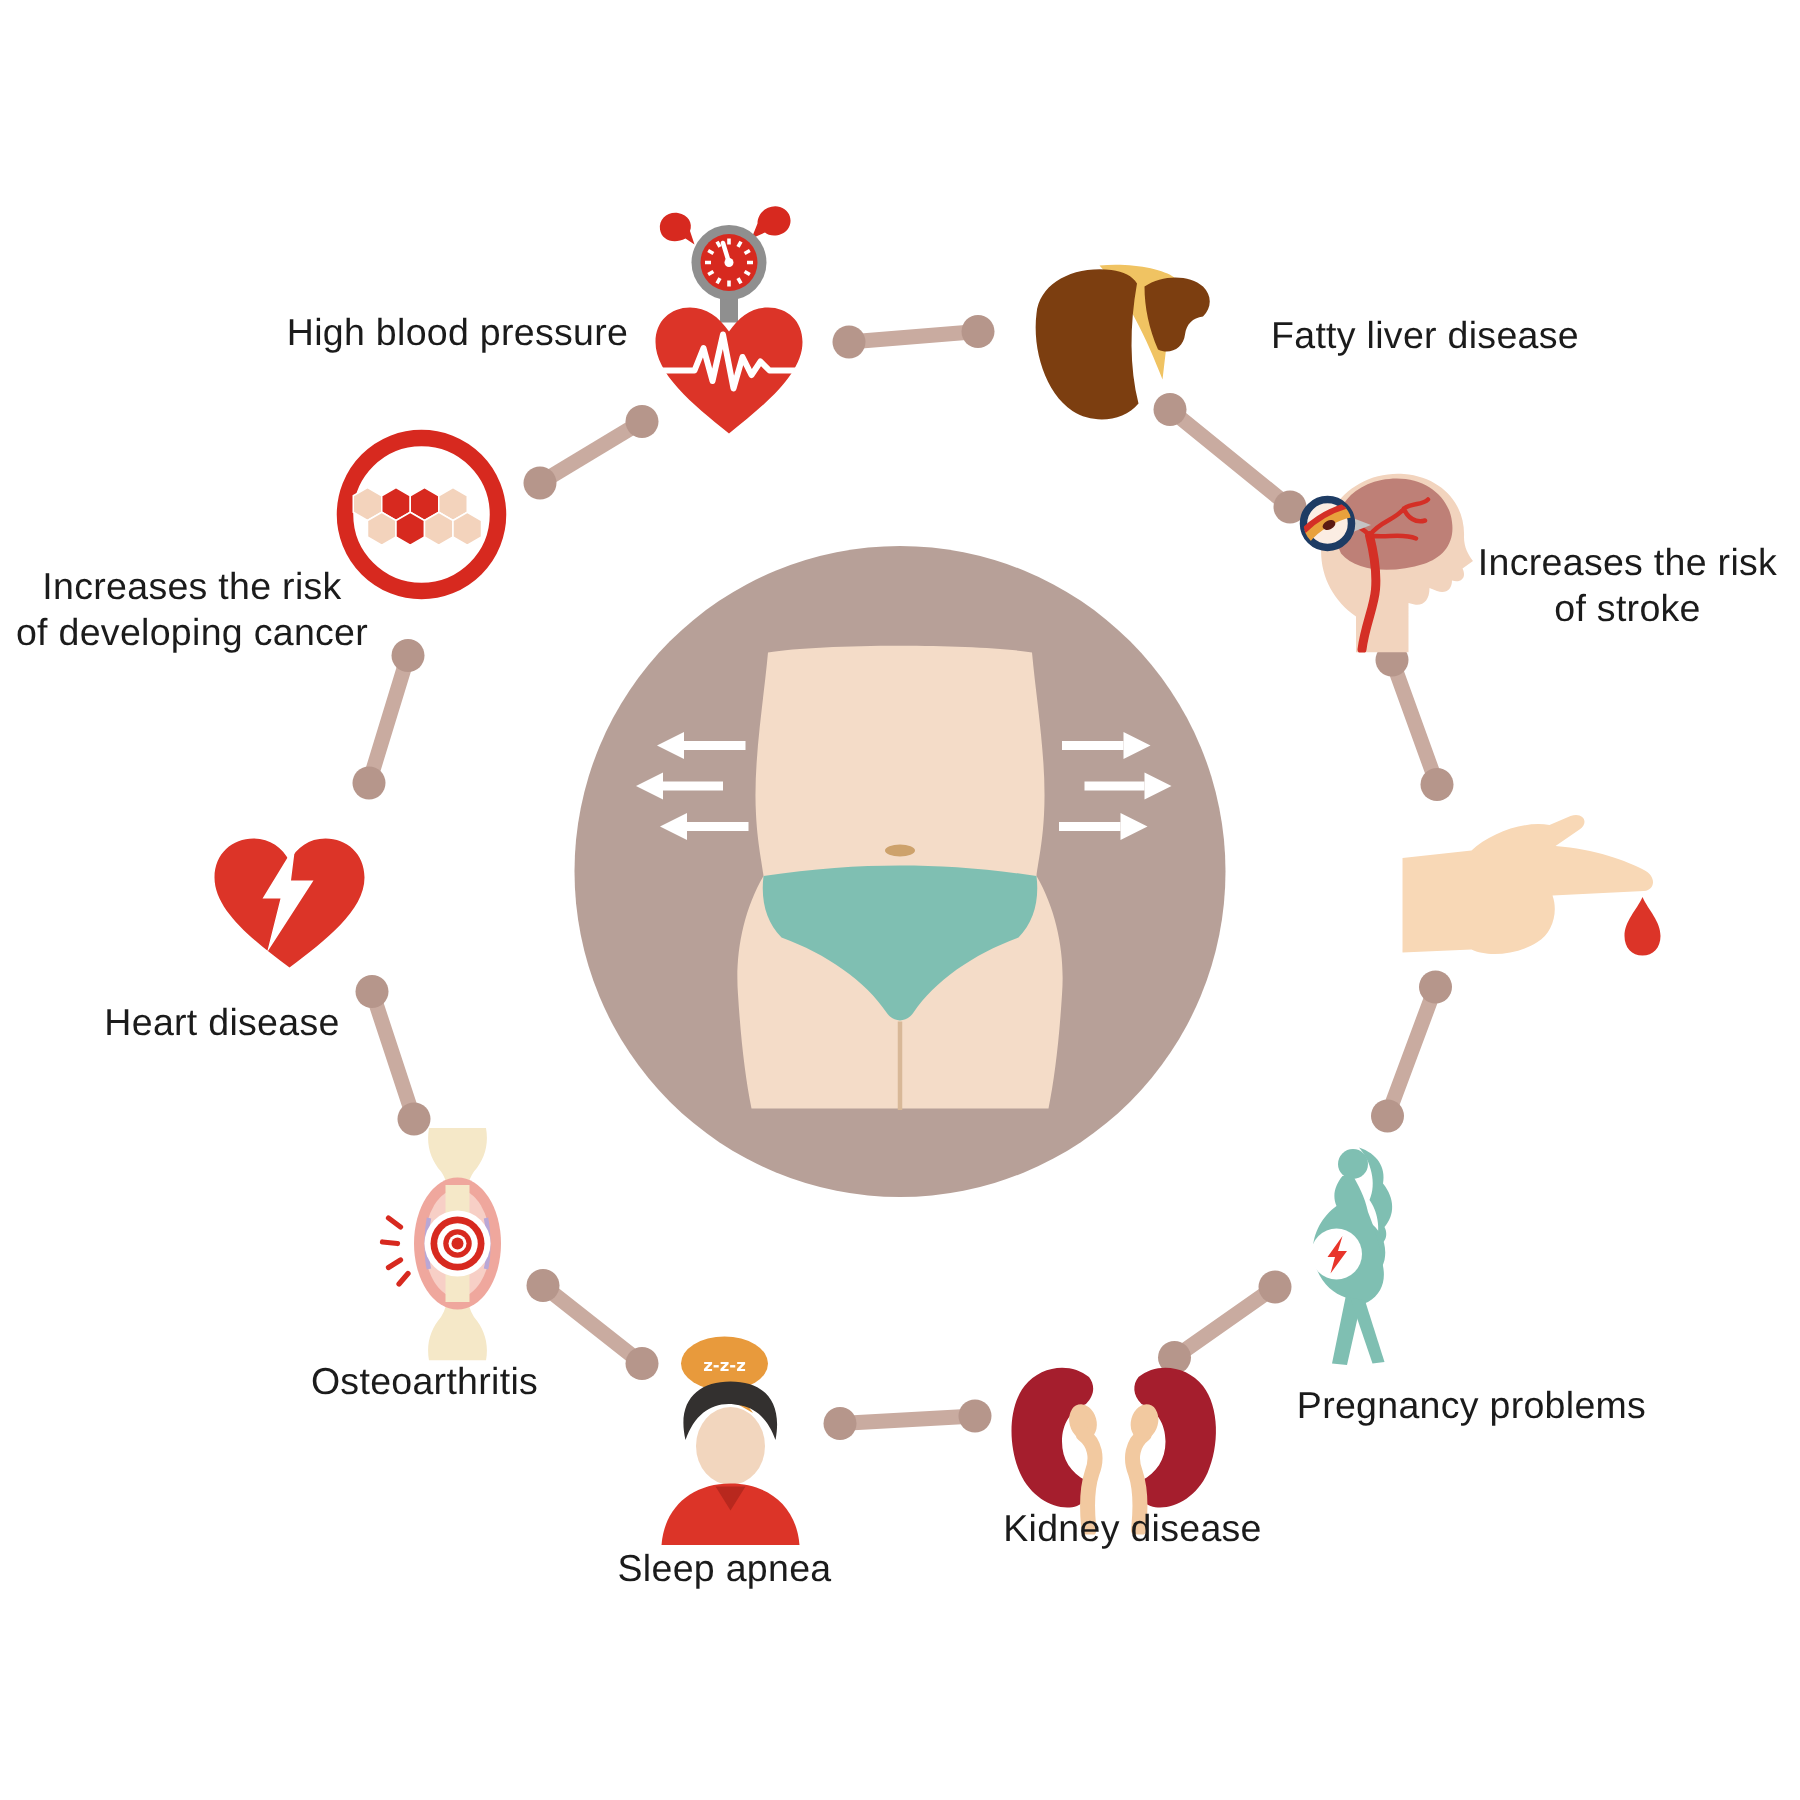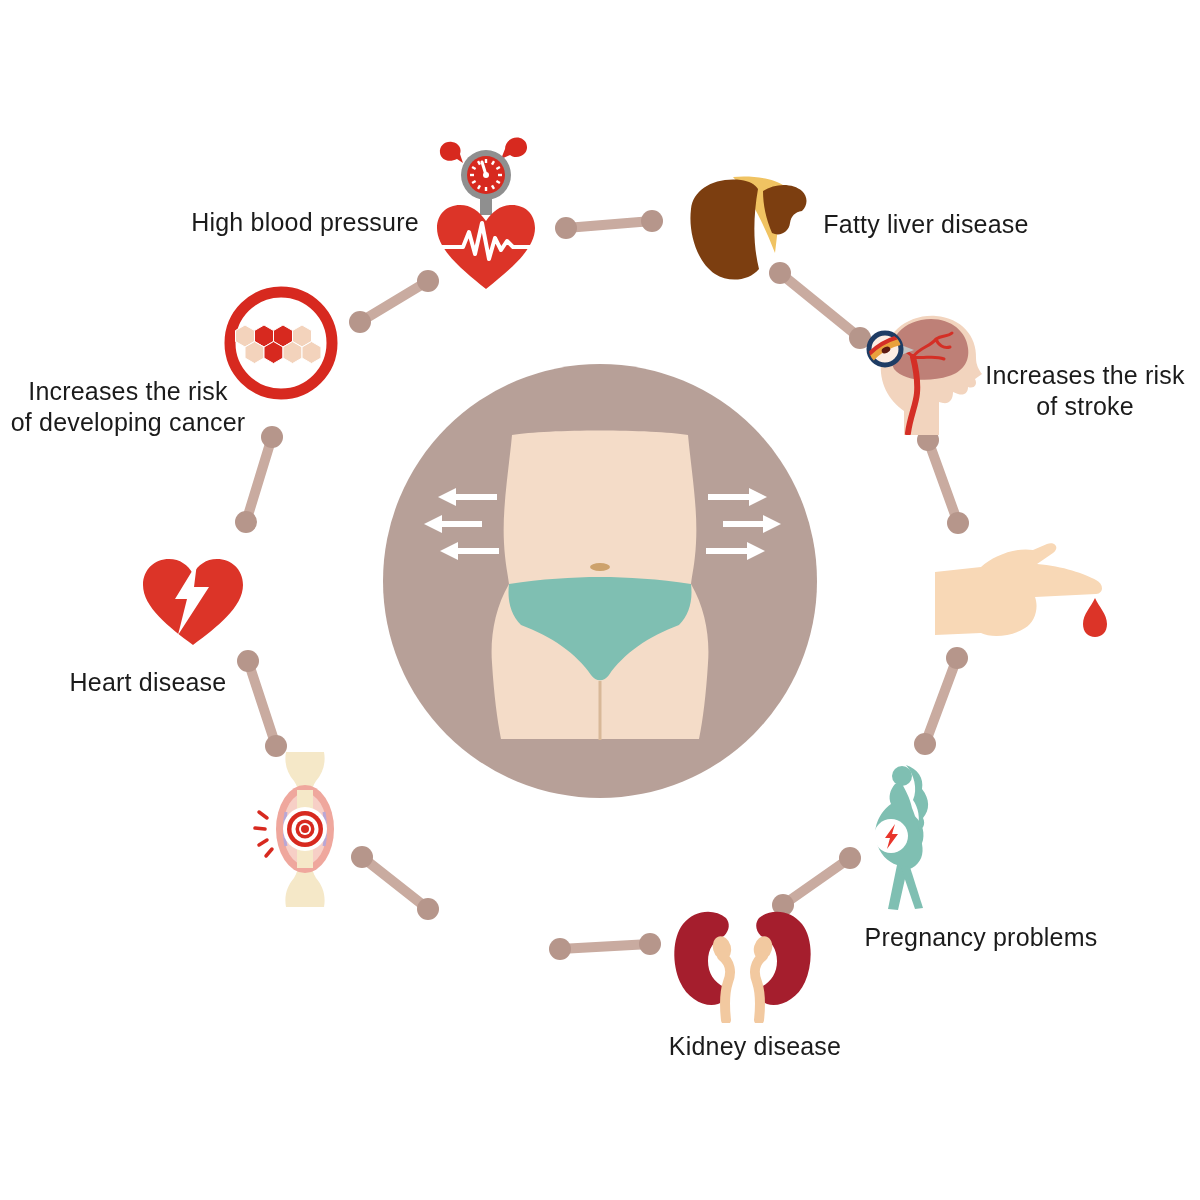--- a/index.html
+++ b/index.html
@@ -14,25 +14,25 @@
   #ic-liver{left:683px;top:175px;}
   #ic-stroke{left:858px;top:305px;}
   #ic-diabetes{left:933px;top:540px;}
   #ic-pregnancy{left:860px;top:762px;}
   #ic-kidney{left:670px;top:908px;}
   #ic-sleep{left:430px;top:888px;}
   #ic-osteo{left:250px;top:752px;}
   #ic-heart{left:133px;top:543px;}
   #ic-cancer{left:222px;top:284px;}
   #lbl-hbp{left:145px;top:207px;width:320px;text-align:center;}
-  #lbl-liver{left:776px;top:209px;width:300px;}
+  #lbl-liver{left:800px;top:209px;width:300px;}
   #lbl-stroke{left:955px;top:360px;width:260px;}
   #lbl-diabetes{left:924px;top:644px;width:250px;}
   #lbl-pregnancy{left:830px;top:922px;width:302px;text-align:center;}
-  #lbl-kidney{left:630px;top:1031px;width:250px;}
+  #lbl-kidney{left:630px;top:1004px;width:250px;}
   #lbl-sleep{left:358px;top:1031px;width:250px;}
   #lbl-osteo{left:158px;top:906px;width:250px;}
   #lbl-heart{left:23px;top:667px;width:250px;}
   #lbl-cancer{left:0px;top:376px;width:256px;}
 </style>
 </head>
 <body>
 
 <div class="canvas">
 
@@ -220,20 +220,34 @@
       <path d="M52,48 C60,54 62,64 58,74 C55,83 54,94 56,112" stroke="#F2C9A0" stroke-width="10" fill="none" stroke-linecap="round"></path>
       <g transform="translate(145,0) scale(-1,1)">
         <path d="M56,10 C44,0 24,2 13,16 C2,30 2,56 10,74 C18,92 36,100 48,96
                  C56,93 58,85 54,79 C44,74 38,65 38,53 C38,41 44,32 54,28 C60,22 60,15 56,10 Z" fill="#A51E2D"></path>
         <ellipse cx="52" cy="40" rx="9" ry="12" fill="#F2C9A0" transform="rotate(-15 52 40)"></ellipse>
         <path d="M52,48 C60,54 62,64 58,74 C55,83 54,94 56,112" stroke="#F2C9A0" stroke-width="10" fill="none" stroke-linecap="round"></path>
       </g>
     </svg>
   </div>
 
+  <div class="icon" id="ic-sleep">
+    <svg width="115" height="142" viewBox="0 0 115 142">
+      <g>
+        <polygon points="58,34 72,54 44,38" fill="#E89A3C"></polygon>
+        <ellipse cx="53" cy="21" rx="29" ry="18" fill="#E89A3C"></ellipse>
+        <text x="53" y="26" text-anchor="middle" font-family="DejaVu Sans, sans-serif" font-size="11" font-weight="bold" fill="#fff">z-z-z</text>
+      </g>
+      <ellipse cx="57" cy="76" rx="23" ry="26" fill="#F2D6BE"></ellipse>
+      <path d="M27,72 C21,46 35,33 57,33 C79,33 92,46 87,72 C82,58 74,51 64,49
+               C48,45 34,52 27,72 Z" fill="#33302F"></path>
+      <path d="M11,142 C13,116 32,101 57,101 C82,101 101,116 103,142 Z" fill="#DC3428"></path>
+      <polygon points="47,103 67,103 57,119" fill="#B8281E"></polygon>
+    </svg>
+  </div>
 
   <div class="icon" id="ic-osteo">
     <svg width="105" height="155" viewBox="0 0 105 155">
       <path d="M36,0 L74,0 C76,11 73,21 66,29 C61,36 61,44 63,52 L63,102 C61,110 61,118 66,126
                C73,134 76,144 74,155 L36,155 C34,144 37,134 44,126 C49,118 49,110 47,102
                L47,52 C49,44 49,36 44,29 C37,21 34,11 36,0 Z" fill="#F5E8C8"></path>
       <ellipse cx="55" cy="77" rx="29" ry="44" fill="#EFA79D"></ellipse>
       <ellipse cx="55" cy="77" rx="22" ry="36" fill="#F7CFC6"></ellipse>
       <rect x="47" y="38" width="16" height="78" fill="#F5E8C8"></rect>
       <path d="M36,60 C34,70 34,86 36,94" stroke="#B9A7D6" stroke-width="3" fill="none"></path>
@@ -278,17 +292,19 @@
       </g>
     </svg>
   </div>
 
   <div class="label" id="lbl-hbp">High blood pressure</div>
   <div class="label" id="lbl-liver">Fatty liver disease</div>
   <div class="label" id="lbl-stroke">Increases the risk
 of stroke</div>
   <div class="label" id="lbl-pregnancy">Pregnancy problems</div>
   <div class="label" id="lbl-kidney">Kidney disease</div>
+  <div class="label" id="lbl-sleep">Sleep apnea</div>
+  <div class="label" id="lbl-osteo">Osteoarthritis</div>
   <div class="label" id="lbl-heart">Heart disease</div>
   <div class="label" id="lbl-cancer">Increases the risk
 of developing cancer</div>
 
 </div>
 
 </body></html>

